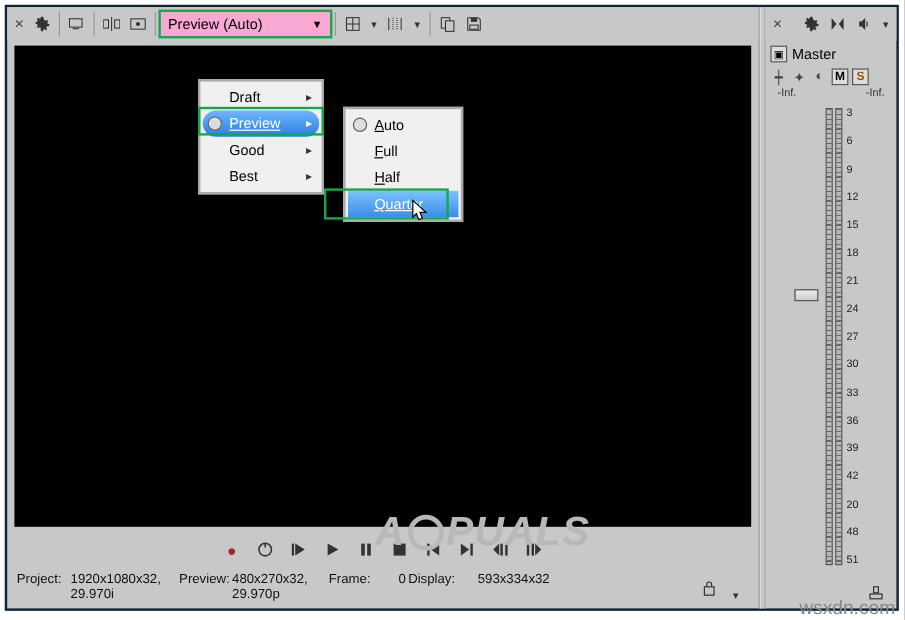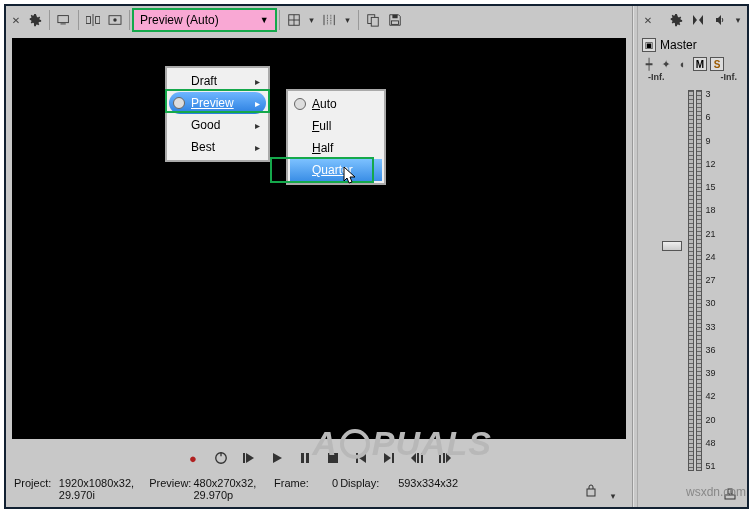--- a/index.html
+++ b/index.html
@@ -39,21 +39,21 @@
   .status-col .row .lab { width: 58px; }
   .status-icons { margin-left: auto; display:flex; align-items:flex-end; gap:4px; padding-right:4px; }
 
   
   .master-title { display:flex; align-items:center; height: 22px; padding: 0 4px; font-size: 12px; gap:4px; }
   .master-title .ico { width:14px; height:14px; border:1px solid #555; display:inline-flex; align-items:center; justify-content:center; font-size:9px; background:#ddd;}
   .ms-row { display:flex; align-items:center; gap:3px; padding: 1px 4px; font-size:11px; }
   .ms-row .ic { width:14px; height:14px; display:inline-flex; align-items:center; justify-content:center; color:#444; font-size:11px;}
   .ms-row .m, .ms-row .s { width:14px; height:14px; border:1px solid #555; display:inline-flex; align-items:center; justify-content:center; font-weight:bold; font-size:10px; background:#ddd; cursor:pointer;}
   .ms-row .s { color: #9b5a00; }
-  .inf-row { display:flex; justify-content:space-between; padding: 0 10px; font-size:9px; color:#333;font-weight:bold;}
+  .inf-row { display:flex; justify-content:space-between; padding: 0 10px; font-size:9px; color:#333;}
   .meter-wrap { flex:1; display:flex; justify-content:center; align-items:stretch; padding: 4px 0 6px 0; position:relative;}
   .meter-col { display:flex; gap:0; align-items:stretch; }
   .meter-scale { display:flex; flex-direction:column; justify-content:space-between; font-size:9px; color:#222; padding: 4px 2px; }
   .meter-scale .tick { height: auto; line-height: 1; }
   .meter-bars { width: 6px; background: repeating-linear-gradient(to bottom, #666 0, #666 1px, #b8b8b8 1px, #b8b8b8 4px); margin: 4px 1px; border:1px solid #555;}
   .slider-thumb { position:absolute; left: 24px; top: 41%; transform: translateY(-50%); width: 20px; height: 10px; background: linear-gradient(#eee,#ccc); border:1px solid #555; }
   .r-bottom { display:flex; justify-content:flex-end; padding: 2px 6px; }
 
   
   .menu { position:absolute; background:#f0f0f0; border:1px solid #888; box-shadow: 3px 3px 6px rgba(0,0,0,.3); padding: 2px; z-index: 20; }
@@ -66,21 +66,21 @@
   .menu1 { left: 159px; top: 60px; width: 105px; border:2px solid #aaa;}
   .menu2 { left: 280px; top: 83px; width: 100px; border:2px solid #aaa; }
   .menu2 .menu-item.hl2 { background: linear-gradient(#7cc1ff,#3a8ee6); color:#fff; }
   .green-box-a { position:absolute; left:159px; top:83px; width:105px; height:24px; border:2px solid #15a84b; z-index:25; pointer-events:none;}
   .green-box-b { position:absolute; left:264px; top:151px; width:104px; height:26px; border:2px solid #15a84b; z-index:25; pointer-events:none;}
   .cursor { position:absolute; left:337px; top:160px; z-index:30; font-size:16px; color:#000; pointer-events:none;}
 
   
   .wm { position:absolute; right: 140px; bottom: 44px; color: #b8b8b8; font-size: 34px; font-style: italic; font-weight:bold; letter-spacing:1px; z-index: 2; user-select: none; display:flex; align-items:center; gap:2px;}
   .wm .circ { width: 30px; height: 30px; border: 4px solid #b8b8b8; border-radius: 50%; display:inline-block; }
-  .wsxdn { position:absolute; right:8px; bottom:18px; font-size:12px; color:#888; z-index:40;}
+  .wsxdn { position:absolute; right:8px; bottom:0; font-size:16px; color:#888; z-index:40;}
 
   svg { display:block; }
 </style>
 </head>
 <body>
 
 <div class="frame">
   <div class="main-row">
 
     <div class="left-pane">

